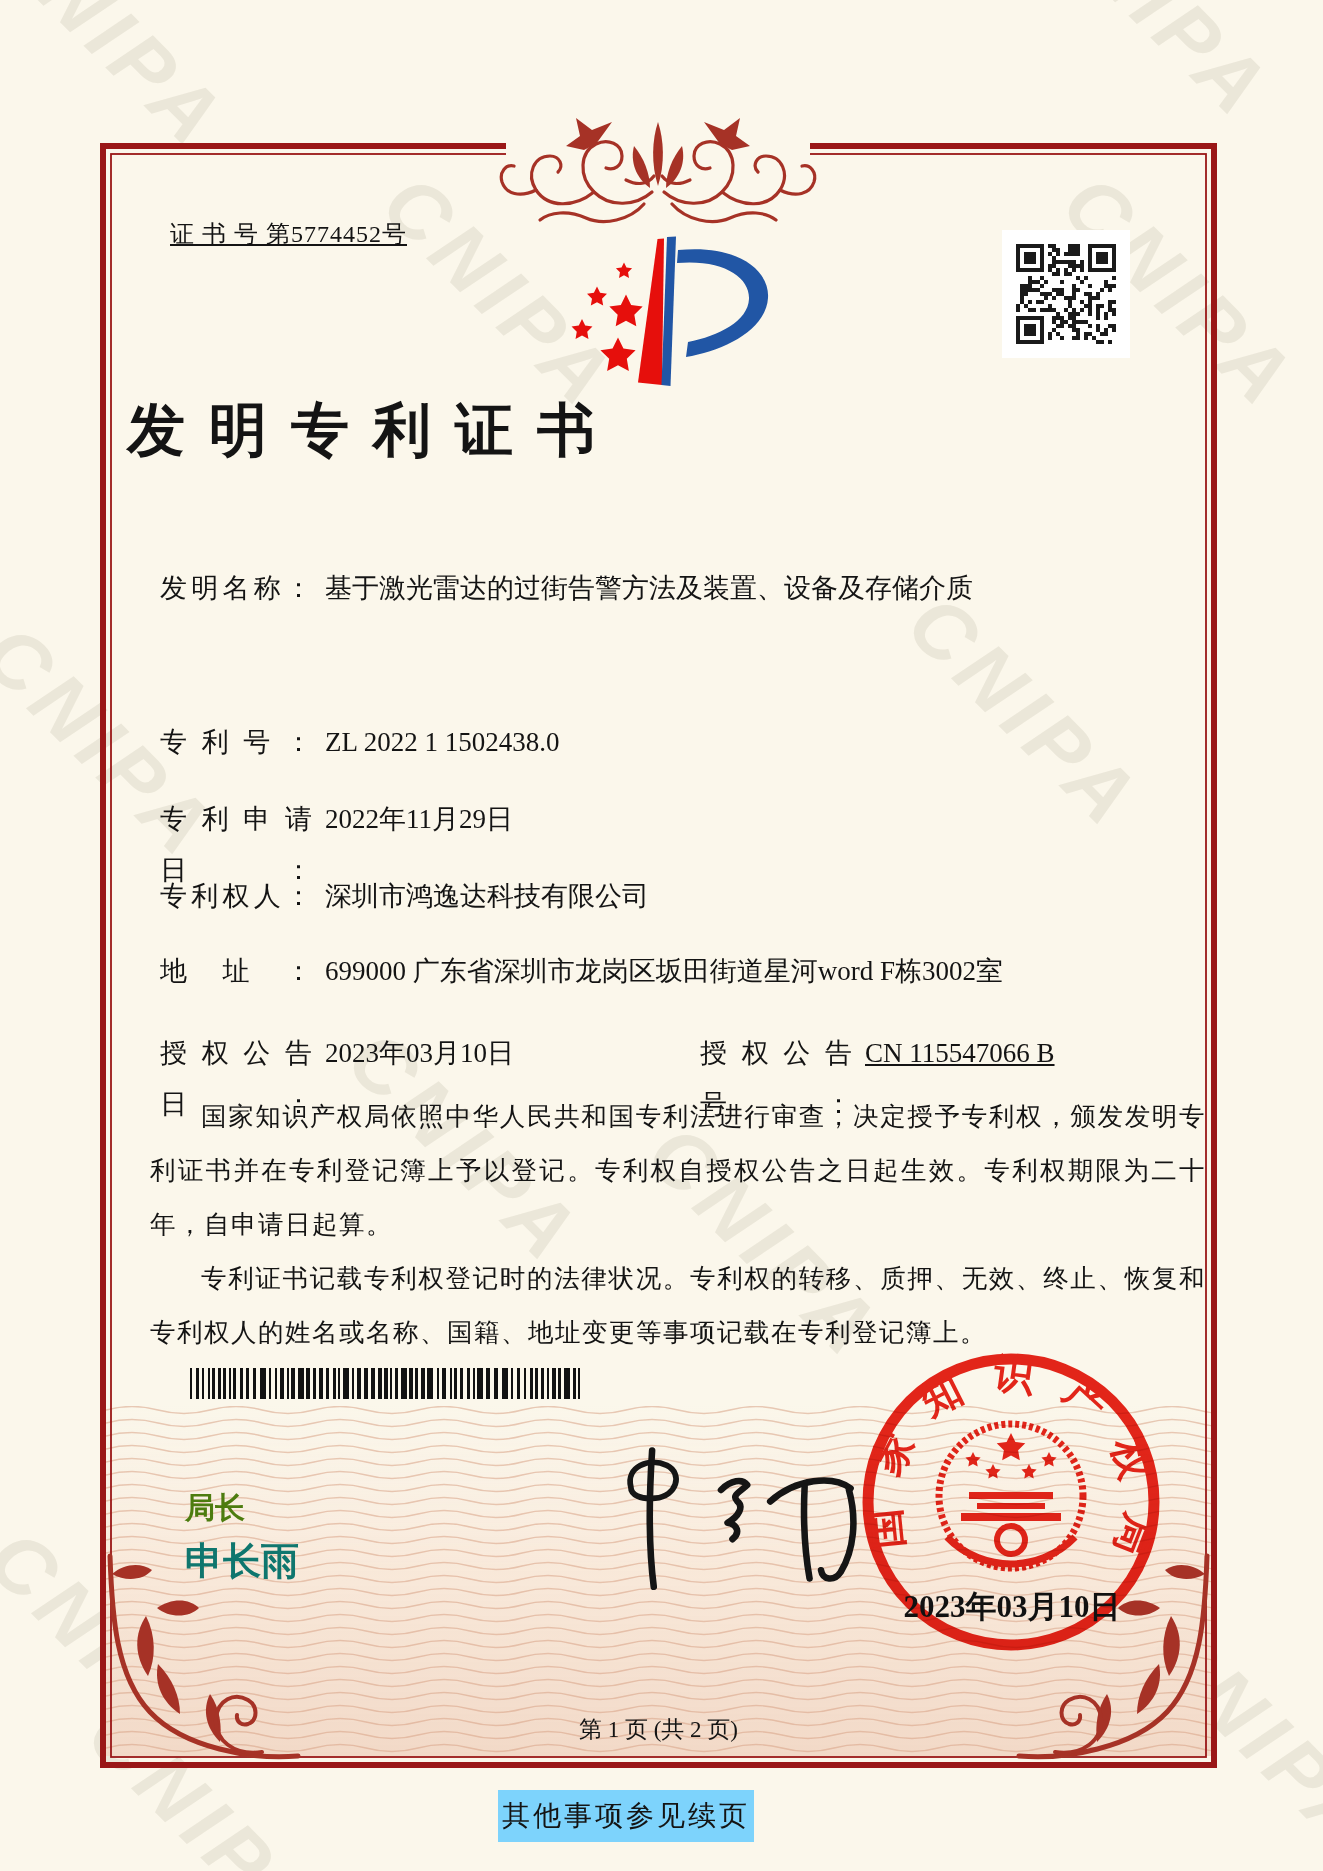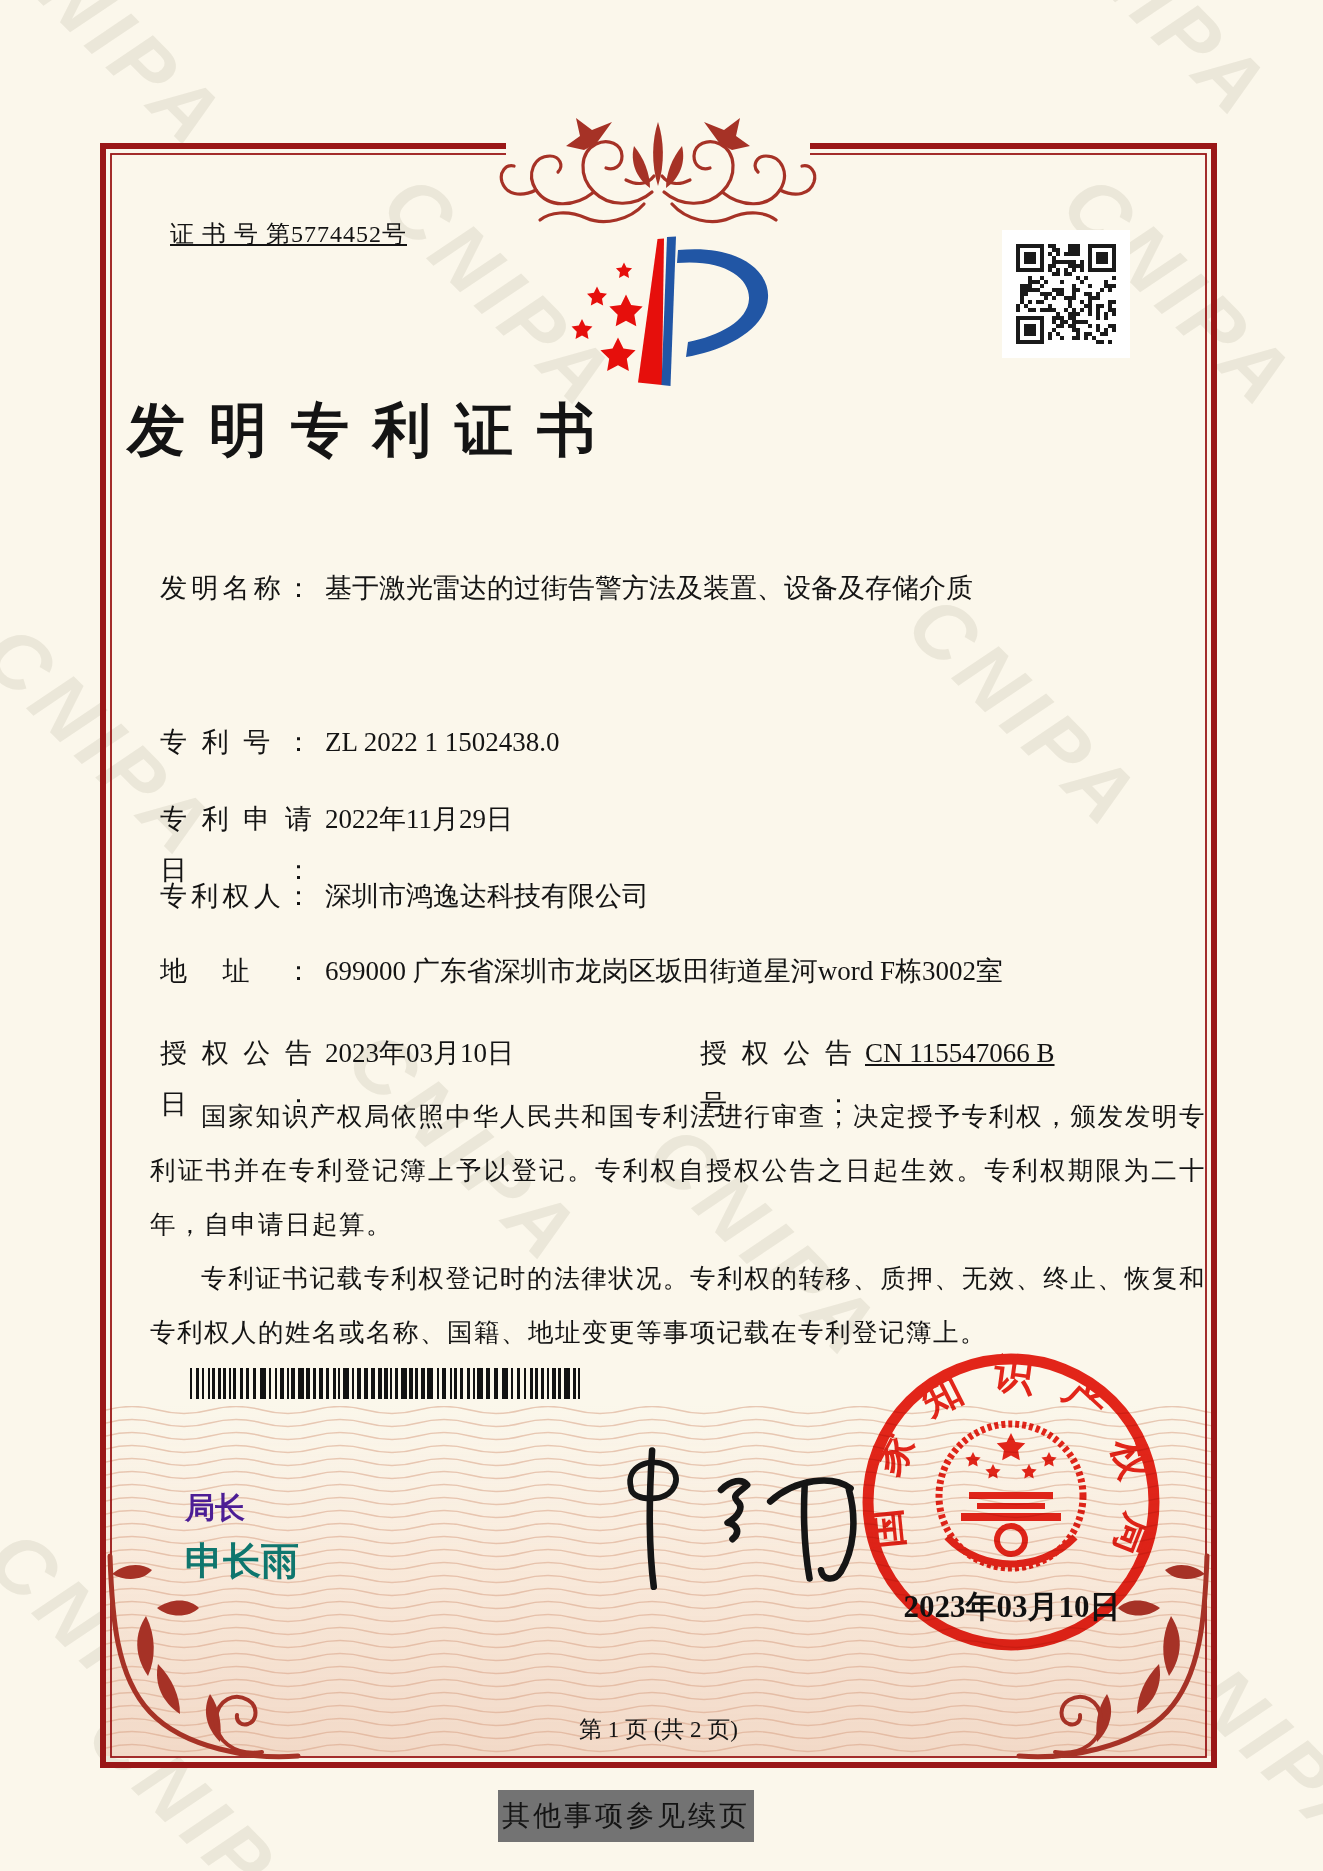--- a/index.html
+++ b/index.html
@@ -15,27 +15,27 @@
          letter-spacing:24px;text-indent:24px;}
   .row{left:160px;width:1060px;font-size:27px;line-height:1.9;position:absolute;z-index:5;}
   .lbl{display:inline-block;width:152px;text-align:justify;text-align-last:justify;vertical-align:top;}
   .val{margin-left:13px;}
   .valblock{display:inline-block;width:750px;vertical-align:top;}
   .pair2{position:absolute;left:540px;top:0;text-decoration:underline;}
   #body-text{left:150px;top:1090px;width:1056px;font-size:25.5px;line-height:2.12;
              letter-spacing:1.5px;text-align:justify;}
   #body-text p{margin:0;text-indent:2em;}
   #director-title{left:185px;top:1488px;font-size:30px;font-weight:bold;
-      font-family:"Liberation Sans","DejaVu Sans",sans-serif;color:#4c1d95;}
+      font-family:"Liberation Sans","DejaVu Sans",sans-serif;color:#4d7c0f;}
   #director-name{left:185px;top:1536px;font-size:38px;font-weight:bold;
       font-family:"Liberation Sans","DejaVu Sans",sans-serif;color:#0f766e;}
   #seal-date{left:871px;top:1586px;width:282px;text-align:center;font-size:31px;
              font-weight:bold;color:#111;z-index:6;}
   #page-indicator{left:103px;top:1714px;width:1111px;text-align:center;font-size:23px;}
-  #continuation{left:498px;top:1790px;width:256px;height:52px;background:#737373;
+  #continuation{left:498px;top:1790px;width:256px;height:52px;background:#7dd3fc;
                 text-align:center;font-size:28px;letter-spacing:3px;line-height:52px;}
 </style>
 </head>
 <body>
 
 <div id="page">
 
   <svg id="art" width="1323" height="1871" viewBox="0 0 1323 1871">
     <defs>
       <path id="st" d="M0,-10L2.94,-4.05 9.51,-3.09 4.76,1.55 5.88,8.09 0,5 -5.88,8.09 -4.76,1.55 -9.51,-3.09 -2.94,-4.05Z"></path>

